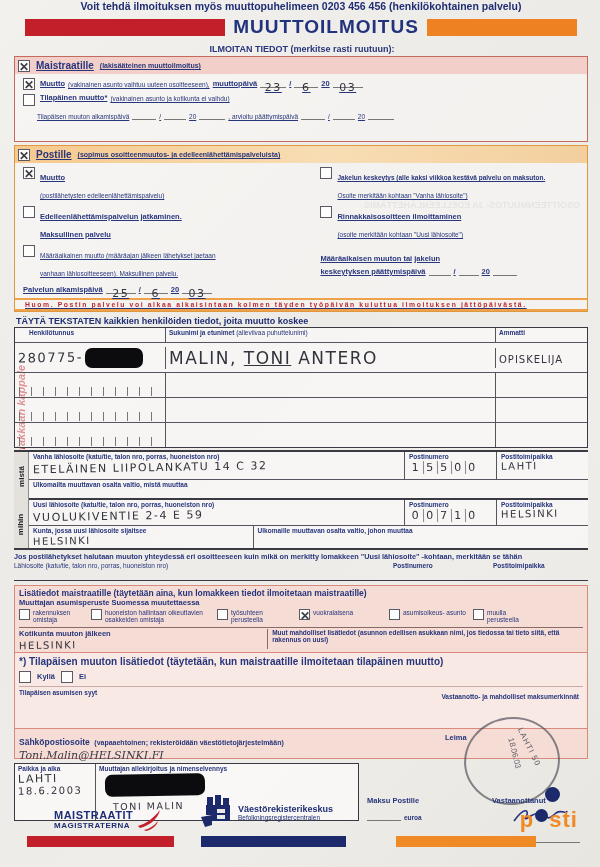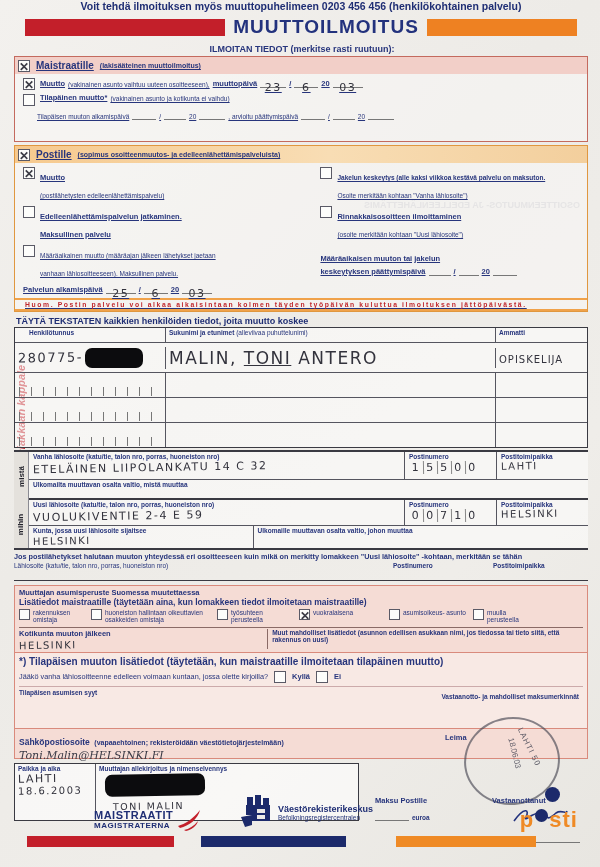--- a/index.html
+++ b/index.html
@@ -95,21 +95,21 @@
   .sigcell:first-child { border-left:none; }
   .payarea { flex:1; position:relative; }
 
   .stamp { position:absolute; right:28px; top:-46px; width:96px; height:88px; border:2.5px solid rgba(70,70,82,.75);
            border-radius:50%; transform:rotate(-8deg); opacity:.85; }
   .stamp-inner { position:absolute; left:0; top:0; width:100%; height:100%; border-radius:50%; }
   .stamp-t1 { position:absolute; right:6px; top:26px; transform:rotate(72deg); font-size:8px; color:#4a4a58; letter-spacing:1px; }
   .stamp-t2 { position:absolute; left:34px; top:30px; transform:rotate(84deg); font-size:8px; color:#4a4a58; }
 
   .footer { position:absolute; left:14px; right:12px; top:795px; }
-  .logos { display:flex; align-items:flex-end;padding-left:40px; }
+  .logos { display:flex; align-items:flex-end; }
   .logo-m { width:185px; flex:none; display:flex; align-items:center; gap:3px; padding-left:40px; }
   .logo-v { width:175px; flex:none; display:flex; align-items:center; gap:5px; }
   .logo-p { flex:1; display:flex; justify-content:flex-end; padding-right:10px; position:relative; }
   .mname { font-size:11px; font-weight:bold; color:#1f2e74; letter-spacing:.5px; line-height:1; }
   .mname2 { font-size:8px; font-weight:bold; color:#1f2e74; letter-spacing:.5px; }
   .vname { font-size:9px; font-weight:bold; color:#1f2e74; line-height:1.1; }
   .vname2 { font-size:6.5px; color:#1f2e74; }
   .bars { display:flex; margin-top:5px; }
   .fbar-red { width:147px; height:11px; background:#c31f2a; margin-left:13px; }
   .fbar-navy { width:145px; height:11px; background:#1c2a6b; margin-left:27px; }
@@ -383,22 +383,22 @@
             <span class="zipcell"></span>
             <span class="zipcell"></span>
           </div>
       </div>
       <div style="width:95px;" class="tiny">
         <span style="font-weight:bold">Postitoimipaikka</span>
       </div>
     </div>
 
     <div class="pinksec">
+      <div class="lbl" style="font-size:8.5px;">Lisätiedot maistraatille (täytetään aina, kun lomakkeen tiedot ilmoitetaan maistraatille)</div>
       <div class="lbl">Muuttajan asumisperuste Suomessa muutettaessa</div>
-      <div class="lbl" style="font-size:8.5px;">Lisätiedot maistraatille (täytetään aina, kun lomakkeen tiedot ilmoitetaan maistraatille)</div>
       <div class="optrow">
         <span class="opt" style="width:68px;">
             <span class="cb"></span>
             <span class="tiny">rakennuksen omistaja</span>
           </span>
         <span class="opt" style="width:122px;">
             <span class="cb"></span>
             <span class="tiny">huoneiston hallintaan oikeuttavien osakkeiden omistaja</span>
           </span>
         <span class="opt" style="width:78px;">
@@ -425,21 +425,20 @@
         </div>
         <div style="flex:1; border-left:1px solid #8a6a66; padding-left:4px;">
           <div class="tiny" style="font-weight:bold">Muut mahdolliset lisätiedot (asunnon edellisen asukkaan nimi, jos tiedossa tai tieto siitä, että rakennus on uusi)</div>
         </div>
       </div>
     </div>
 
     <div class="tilasec">
       <div class="lbl" style="font-size:10px;">*) Tilapäisen muuton lisätiedot (täytetään, kun maistraatille ilmoitetaan tilapäinen muutto)</div>
       <div class="qline">
-        <span class="tiny" style="font-size:7.3px;">Jääkö vanha lähiosoitteenne edelleen voimaan kuntaan, jossa olette kirjoilla?</span>
         <span class="cb"></span>
         <span class="lbl">Kyllä</span>
         <span class="cb"></span>
         <span class="lbl">Ei</span>
       </div>
       <div class="tiny mt2" style="font-weight:bold">Tilapäisen asumisen syyt</div>
       <div class="tiny" style="position:absolute; right:8px; top:40px; font-weight:bold;">Vastaanotto- ja mahdolliset maksumerkinnät</div>
     </div>
 
     <div class="emailrow">
@@ -462,21 +461,21 @@
         </div>
       </div>
       <div class="payarea">
         <div class="stamp">
           <div class="stamp-inner">
             <span class="stamp-t1">LAHTI 50</span>
             <span class="stamp-t2">18.06.03</span>
           </div>
         </div>
         <div class="lbl" style="position:absolute; left:86px; top:-30px;">Leima</div>
-        <div style="position:absolute; left:16px; top:26px;">
+        <div style="position:absolute; left:8px; top:26px;">
           <span class="lbl">Maksu Postille</span>
           <div class="flexline mt3">
             <span class="blank" style="width:34px;"></span>
             <span class="tiny" style="font-weight:bold">euroa</span>
           </div>
         </div>
         <div style="position:absolute; right:6px; top:26px; width:90px;">
           <span class="lbl">Vastaanottanut</span>
           <svg width="60" height="18" viewBox="0 0 60 18" style="display:block; margin-left:18px;">
             <path d="M4 14 C14 0 20 2 16 10 C13 16 24 4 32 6 C40 8 34 16 46 6 C52 2 56 8 57 4" stroke="#23327d" stroke-width="1.6" fill="none"></path>

